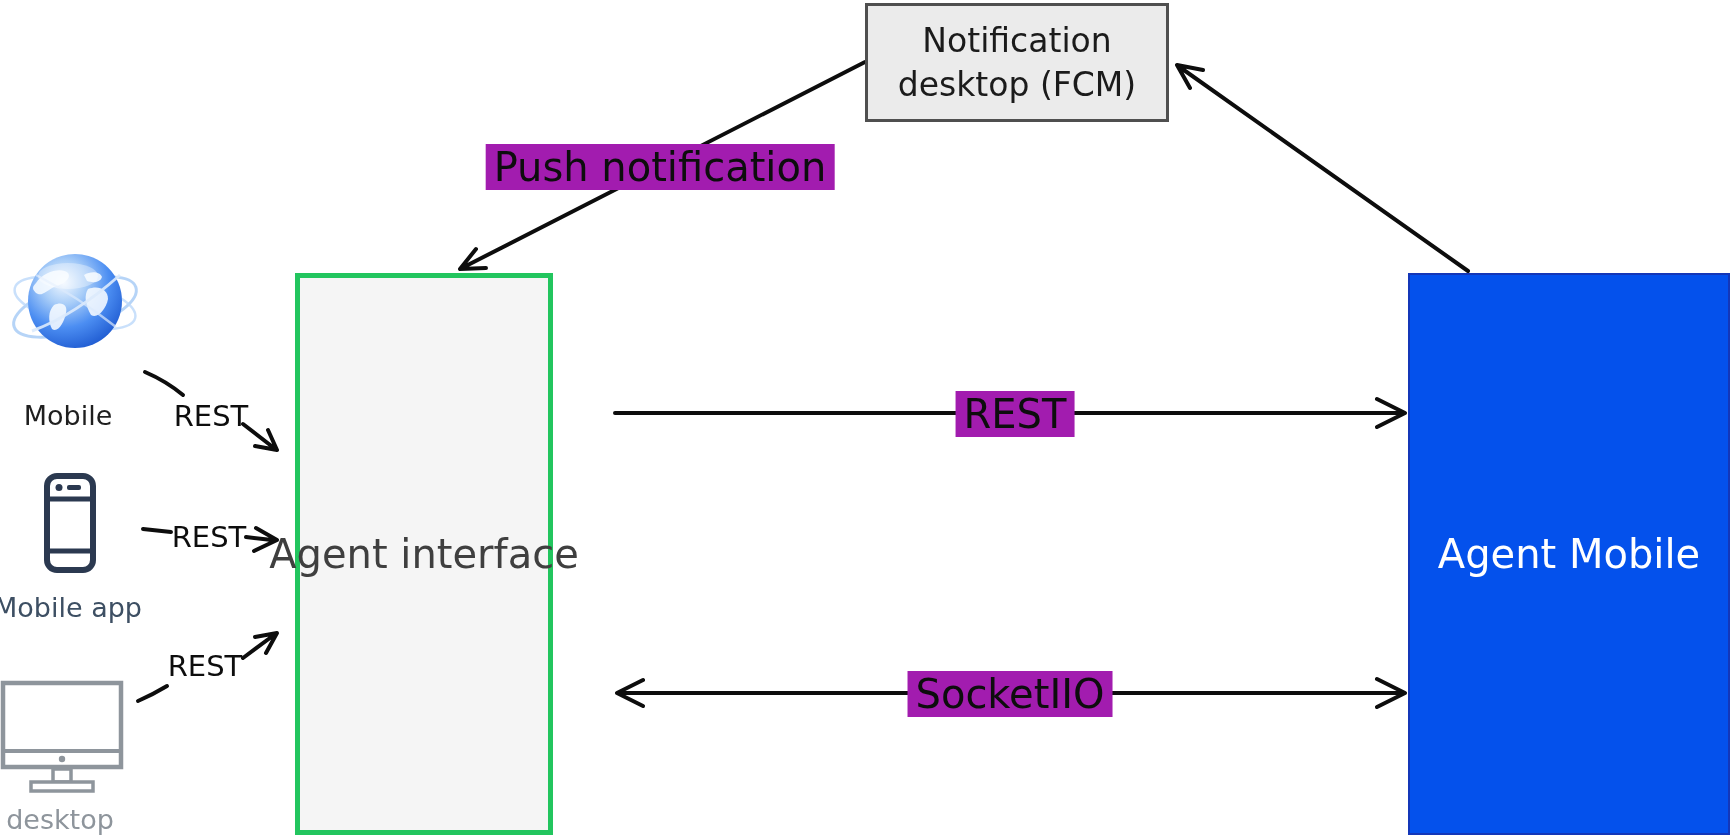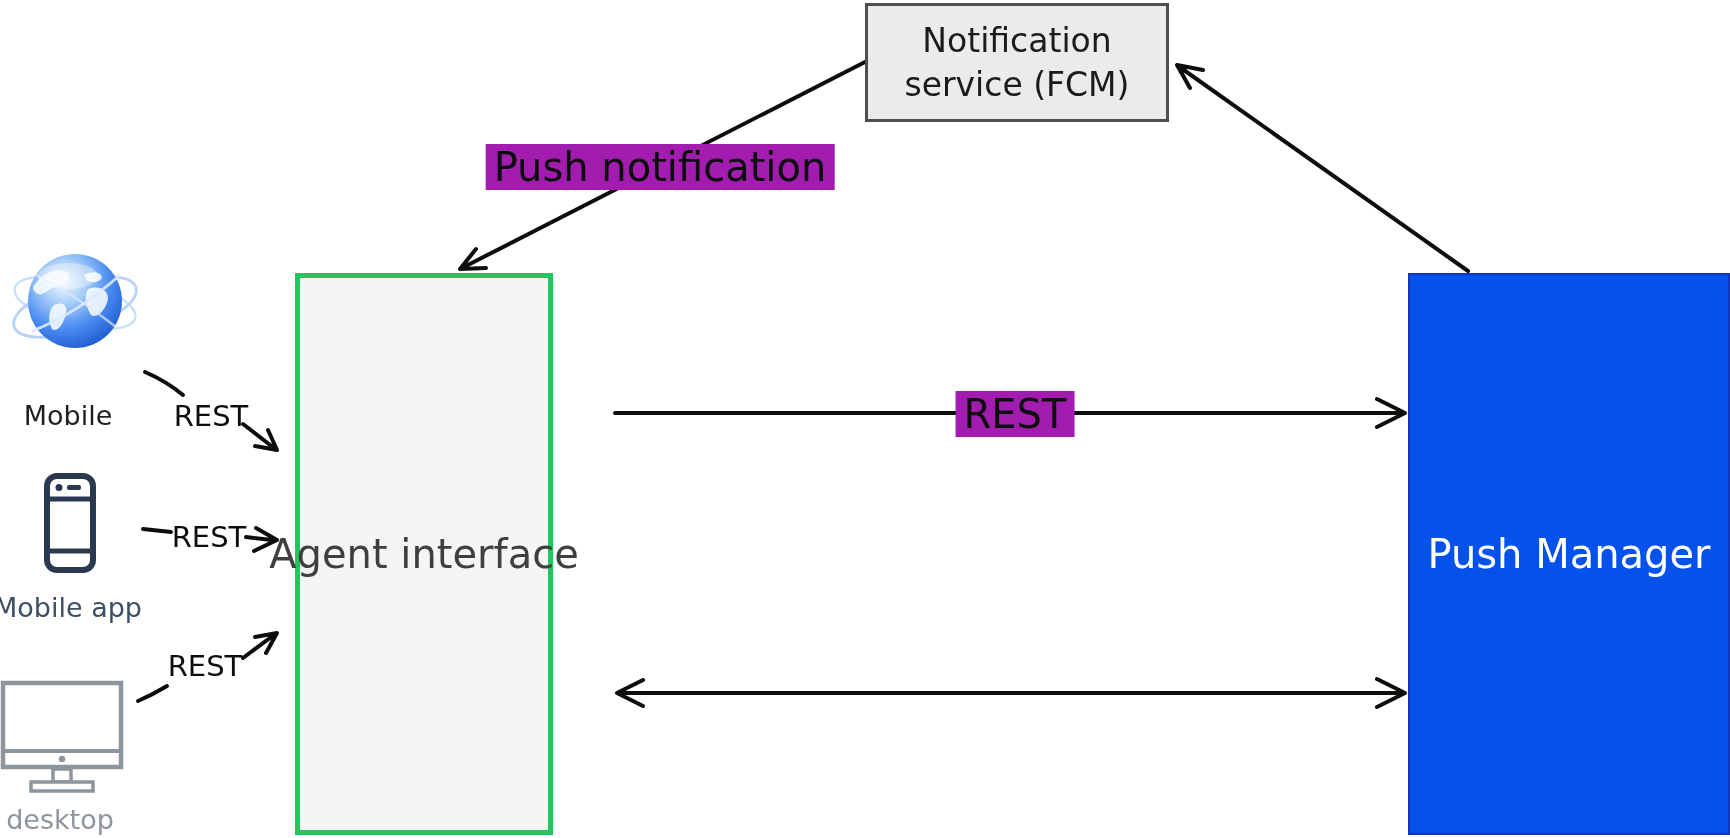--- a/index.html
+++ b/index.html
@@ -59,29 +59,29 @@
       <path d="M243,658 L274,635 M255,637 L277,633 L266,653"></path>
       <path d="M865,62 L460,269 M486,268 L460,269 L476,249"></path>
       <path d="M615,413 L1402,413 M1377,399 L1405,413 L1377,427"></path>
       <path d="M618,693 L1402,693 M643,680 L617,693 L643,706 M1377,679 L1405,693 L1377,707"></path>
       <path d="M1468,271 L1181,68 M1190,88 L1177,65 L1203,70"></path>
     </g>
   </svg>
 
   <div class="node node-fcm">
     <div>Notification</div>
-    <div>service (FCM)</div>
+    <div>desktop (FCM)</div>
   </div>
 
   <div class="node node-interface">
     <span>Agent interface</span>
   </div>
 
   <div class="node node-manager">
-    <span>Push Manager</span>
+    <span>Agent Mobile</span>
   </div>
 
   <svg class="abs" style="left:8px;top:243px" width="134" height="122" viewBox="0 0 134 122">
     <defs>
       <radialGradient id="gg" cx="38%" cy="30%" r="78%">
         <stop offset="0%" stop-color="#f2f8ff"></stop>
         <stop offset="30%" stop-color="#a8cdf8"></stop>
         <stop offset="62%" stop-color="#4c8ef2"></stop>
         <stop offset="100%" stop-color="#1a55cd"></stop>
       </radialGradient>
@@ -121,14 +121,15 @@
   <div class="client-label lbl-browser" style="left:68px;top:415px">Mobile</div>
   <div class="client-label lbl-mobile" style="left:68px;top:607px">Mobile app</div>
   <div class="client-label lbl-desktop" style="left:60px;top:819px">desktop</div>
 
   <div class="client-edge-label" style="left:211px;top:416px">REST</div>
   <div class="client-edge-label" style="left:209px;top:537px">REST</div>
   <div class="client-edge-label" style="left:205px;top:666px">REST</div>
 
   <div class="edge-label" style="left:660px;top:167px">Push notification</div>
   <div class="edge-label" style="left:1015px;top:414px">REST</div>
+  <div class="edge-label" style="left:1010px;top:694px">SocketIIO</div>
 
 </div>
 
 </body></html>

